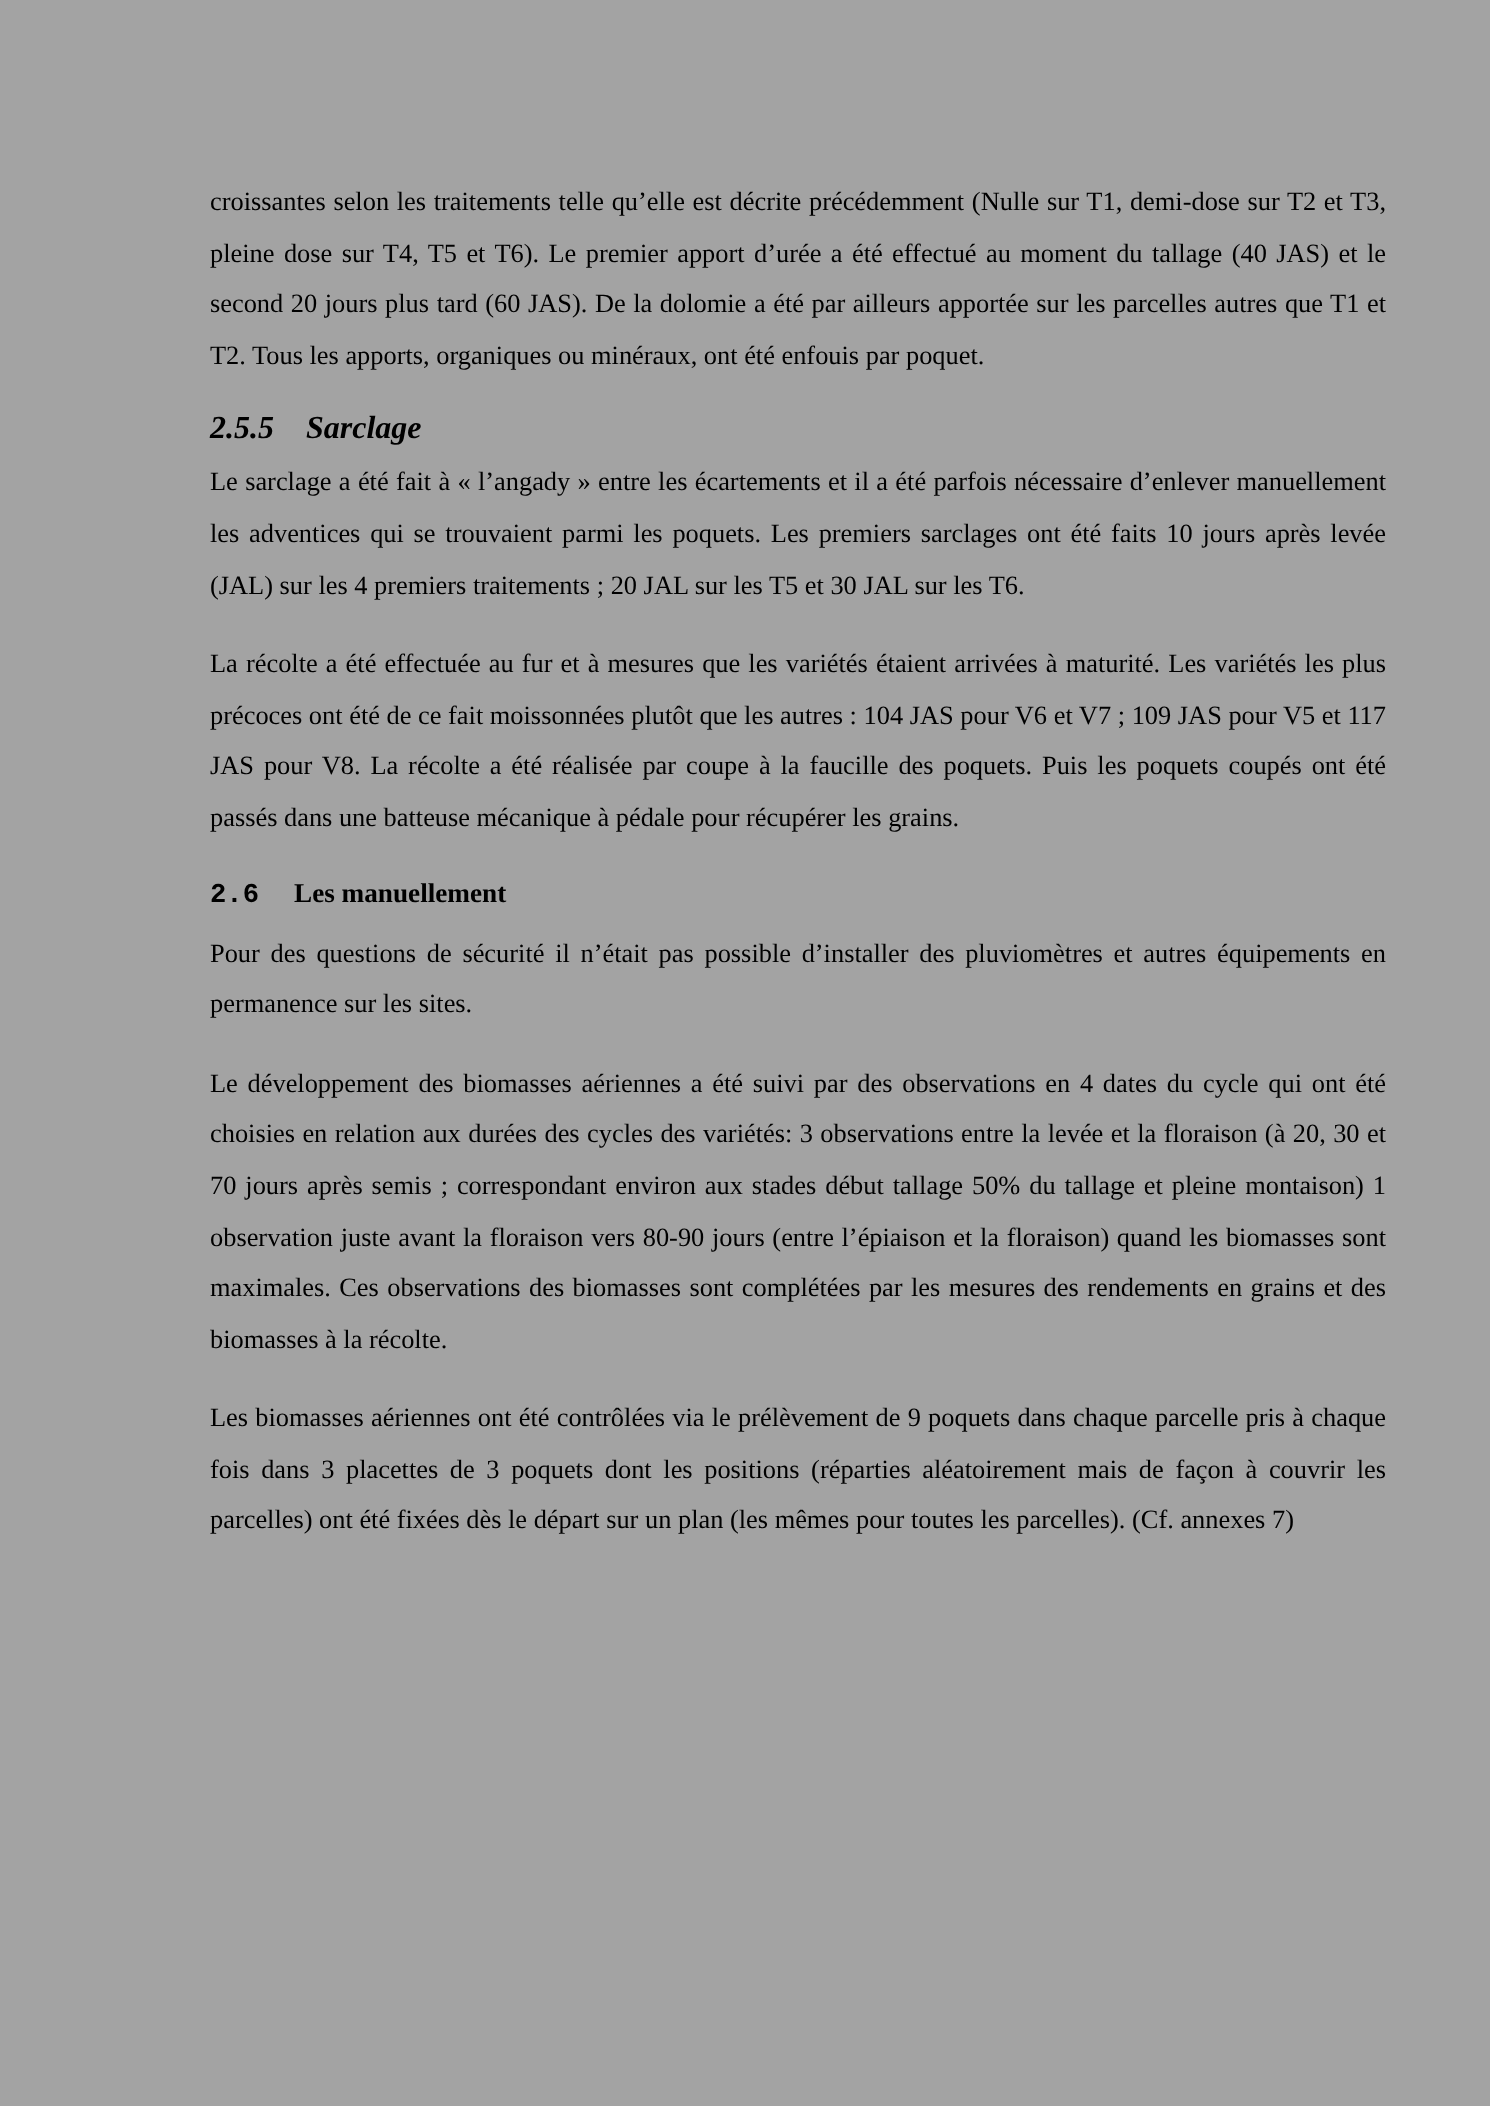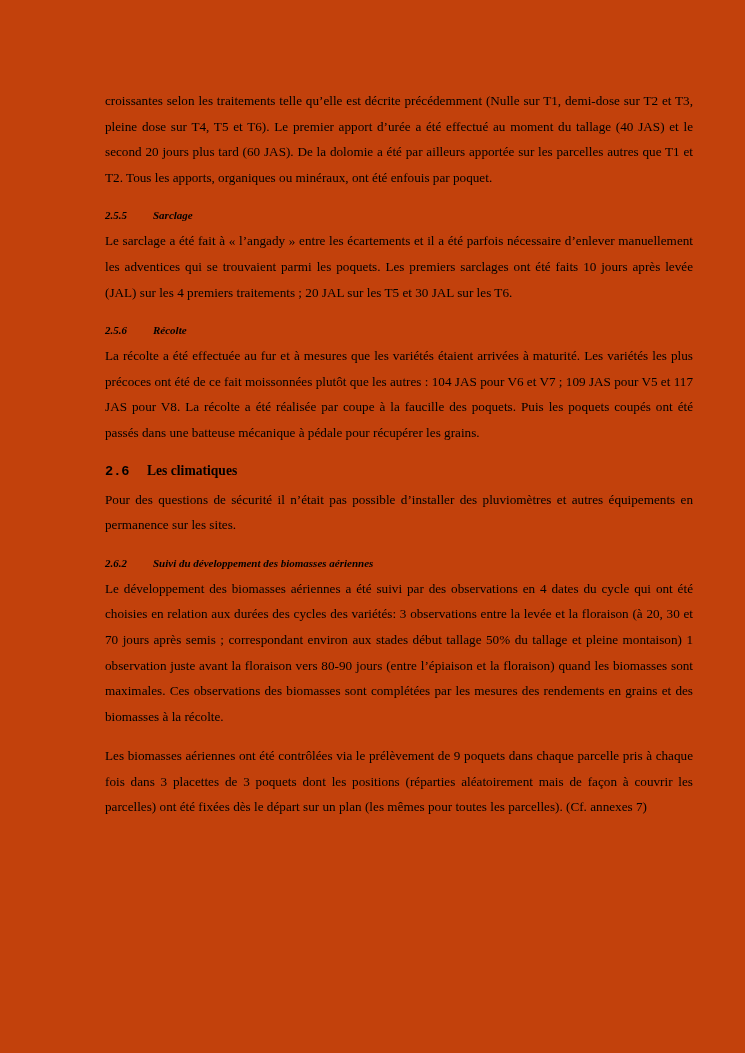--- a/index.html
+++ b/index.html
@@ -14,41 +14,41 @@
     color: #000000;
     position: relative;
     overflow: hidden;
   }
   .page {
     position: absolute;
     left: 0;
     top: 0;
     width: 745px;
     height: 1053px;
-    background: #c2410c;
+    background: #a3a3a3;
   }
   .content {
     position: absolute;
     left: 105px;
     top: 88px;
     width: 588px;
   }
   p {
     margin: 0 0 0 0;
     font-size: 13.2px;
     line-height: 25.6px;
     text-align: justify;
     text-justify: inter-word;
   }
   p.body {
     margin-bottom: 14px;
   }
   h3.sub {
     margin: 6px 0 2px 0;
-    font-size: 11px;
+    font-size: 16px;
     font-weight: bold;
     font-style: italic;
     line-height: 22px;
   }
   h3.sub .num {
     display: inline-block;
     width: 48px;
   }
   h2.sec {
     margin: 12px 0 4px 0;
@@ -72,31 +72,25 @@
 <div class="page">
   <div class="content">
 
     <p class="body">croissantes selon les traitements telle qu’elle est décrite précédemment (Nulle sur T1, demi-dose sur T2 et T3, pleine dose sur T4, T5 et T6). Le premier apport d’urée a été effectué au moment du tallage (40 JAS) et le second 20 jours plus tard (60 JAS). De la dolomie a été par ailleurs apportée sur les parcelles autres que T1 et T2. Tous les apports, organiques ou minéraux, ont été enfouis par poquet.</p>
 
     <h3 class="sub">
       <span class="num">2.5.5</span><span>Sarclage</span>
     </h3>
     <p class="body">Le sarclage a été fait à « l’angady » entre les écartements et il a été parfois nécessaire d’enlever manuellement les adventices qui se trouvaient parmi les poquets. Les premiers sarclages ont été faits 10 jours après levée (JAL) sur les 4 premiers traitements ; 20 JAL sur les T5 et 30 JAL sur les T6.</p>
 
-    <h3 class="sub">
-      <span class="num">2.5.6</span><span>Récolte</span>
-    </h3>
     <p class="body">La récolte a été effectuée au fur et à mesures que les variétés étaient arrivées à maturité. Les variétés les plus précoces ont été de ce fait moissonnées plutôt que les autres : 104 JAS pour V6 et V7 ; 109 JAS pour V5 et 117 JAS pour V8. La récolte a été réalisée par coupe à la faucille des poquets. Puis les poquets coupés ont été passés dans une batteuse mécanique à pédale pour récupérer les grains.</p>
 
     <h2 class="sec">
-      <span class="num">2.6</span><span>Les climatiques</span>
+      <span class="num">2.6</span><span>Les manuellement</span>
     </h2>
 
     <p class="body">Pour des questions de sécurité il n’était pas possible d’installer des pluviomètres et autres équipements en permanence sur les sites.</p>
 
-    <h3 class="sub">
-      <span class="num">2.6.2</span><span>Suivi du développement des biomasses aériennes</span>
-    </h3>
     <p class="body">Le développement des biomasses aériennes a été suivi par des observations en 4 dates du cycle qui ont été choisies en relation aux durées des cycles des variétés: 3 observations entre la levée et la floraison (à 20, 30 et 70 jours après semis ; correspondant environ aux stades début tallage 50% du tallage et pleine montaison) 1 observation juste avant la floraison vers 80-90 jours (entre l’épiaison et la floraison) quand les biomasses sont maximales. Ces observations des biomasses sont complétées par les mesures des rendements en grains et des biomasses à la récolte.</p>
     <p class="body tight">Les biomasses aériennes ont été contrôlées via le prélèvement de 9 poquets dans chaque parcelle pris à chaque fois dans 3 placettes de 3 poquets dont les positions (réparties aléatoirement mais de façon à couvrir les parcelles) ont été fixées dès le départ sur un plan (les mêmes pour toutes les parcelles). (Cf. annexes 7)</p>
 
   </div>
 </div>
 
 </body></html>

